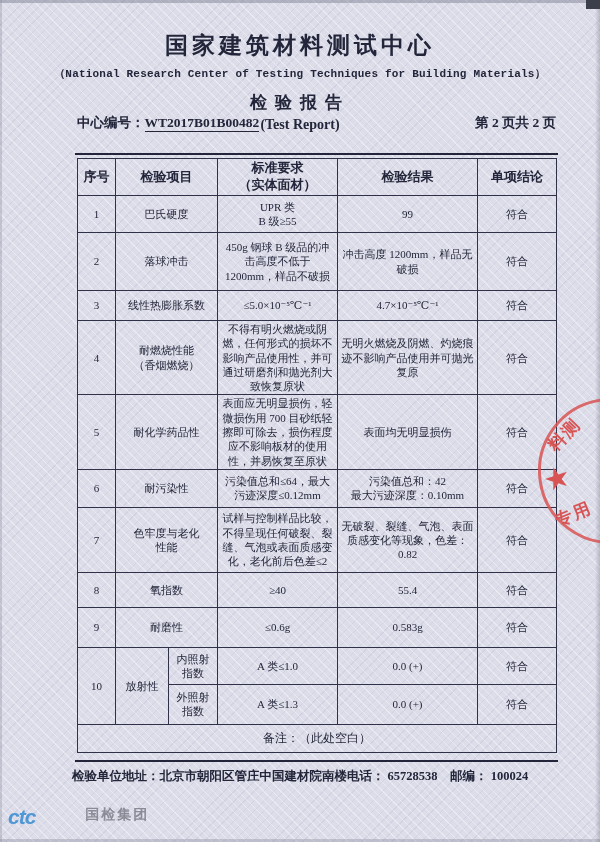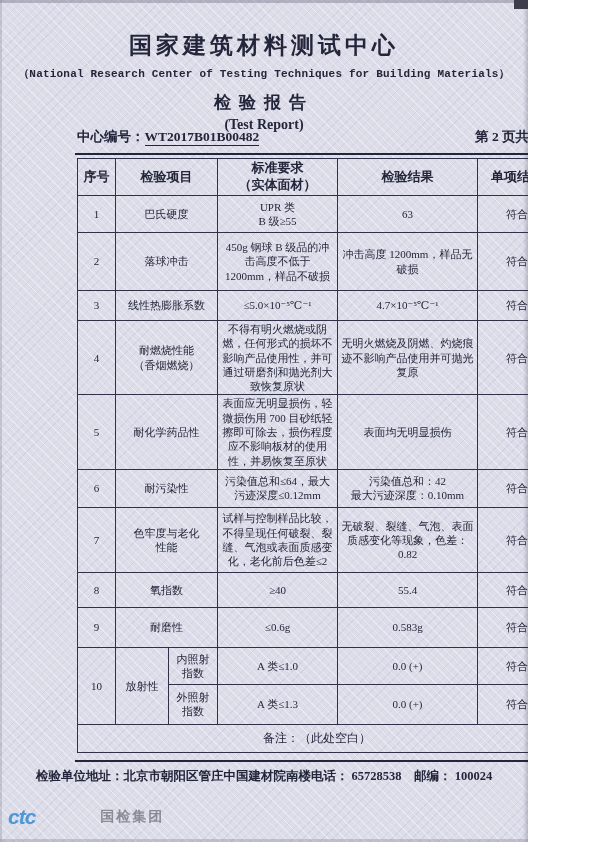--- a/index.html
+++ b/index.html
@@ -1,18 +1,18 @@
 <!DOCTYPE html>
 <html><head>
 <meta charset="utf-8">
 <style>
   html,body{margin:0;padding:0;}
   .page{
     position:relative;
-    width:528px;height:842px;
+    width:600px;height:842px;
     margin:0;
     overflow:hidden;
     background-color:#dcdde9;
     background-image:
       repeating-linear-gradient(45deg, rgba(255,255,255,0.38) 0 1px, rgba(255,255,255,0) 1px 6px),
       repeating-linear-gradient(-45deg, rgba(150,156,190,0.16) 0 1px, rgba(150,156,190,0) 1px 7px);
     font-family:"Liberation Serif","DejaVu Serif",serif;
     color:#23263a;
   }
   
@@ -22,21 +22,21 @@
   .scan-bottom{position:absolute;bottom:0;left:0;width:100%;height:3px;background:rgba(130,132,150,0.35);}
   .scan-left{position:absolute;top:0;left:0;width:2px;height:100%;background:rgba(130,132,150,0.30);}
 
   header{position:absolute;top:30px;left:0;width:100%;text-align:center;}
   .org-zh{font-size:23px;font-weight:700;letter-spacing:4px;margin:0;}
   .org-en{font-size:11px;font-weight:700;margin-top:5px;letter-spacing:0.2px;font-family:Liberation Mono, monospace;}
   .title-zh{font-size:17px;font-weight:700;letter-spacing:8px;margin-top:10px;}
   .title-en{font-size:14px;font-weight:700;margin-top:3px;}
 
   .meta-row{
-    position:absolute;top:128px;left:77px;width:479px;
+    position:absolute;top:114px;left:77px;width:479px;
     display:flex;justify-content:space-between;align-items:flex-end;
     font-size:13.5px;font-weight:700;
   }
   .report-no-value{border-bottom:1.6px solid #23263a;padding-bottom:1px;}
 
   .top-rule{position:absolute;top:153px;left:75px;width:483px;height:2.4px;background:#23263a;}
 
   table.report{
     position:absolute;top:158px;left:77px;
     width:479px;border-collapse:collapse;table-layout:fixed;
@@ -52,21 +52,21 @@
   table.report th{font-size:13px;font-weight:700;}
   tr.rh{height:37px;} tr.r1{height:37px;} tr.r2{height:58px;} tr.r3{height:30px;}
   tr.r4{height:70px;} tr.r5{height:67px;} tr.r6{height:38px;} tr.r7{height:65px;}
   tr.r8{height:35px;} tr.r9{height:40px;} tr.r10a{height:37px;} tr.r10b{height:40px;}
   tr.rremark{height:28px;}
   td.remark-cell{text-align:left;font-weight:600;font-size:12px;padding-left:8px;}
 
   .footer-rule{position:absolute;top:760px;left:75px;width:483px;height:2px;background:#23263a;}
   .footer-text{position:absolute;top:768px;left:0;width:100%;text-align:center;font-size:12.5px;font-weight:700;}
 
-  .logo{position:absolute;top:806px;left:8px;display:flex;align-items:center;gap:21px;}
+  .logo{position:absolute;top:806px;left:8px;display:flex;gap:6px;}
   .logo-ctc{
     font-family:"Liberation Sans","DejaVu Sans",sans-serif;
     font-size:21px;font-weight:800;font-style:italic;
     color:#4f97d5;letter-spacing:-1px;line-height:1;
   }
   .logo-name{
     font-family:"Liberation Sans","DejaVu Sans",sans-serif;
     font-size:14px;font-weight:700;color:#8b8b95;letter-spacing:2px;margin-left:44px;
   }
 
@@ -120,21 +120,21 @@
       <th>标准要求
 （实体面材）</th>
       <th>检验结果</th>
       <th>单项结论</th>
     </tr>
     <tr class="r1">
       <td>1</td>
       <td colspan="2">巴氏硬度</td>
       <td>UPR 类
 B 级≥55</td>
-      <td>63</td>
+      <td>99</td>
       <td>符合</td>
     </tr>
     <tr class="r2">
       <td>2</td>
       <td colspan="2">落球冲击</td>
       <td>450g 钢球 B 级品的冲击高度不低于 1200mm，样品不破损</td>
       <td>冲击高度 1200mm，样品无破损</td>
       <td>符合</td>
     </tr>
     <tr class="r3">

